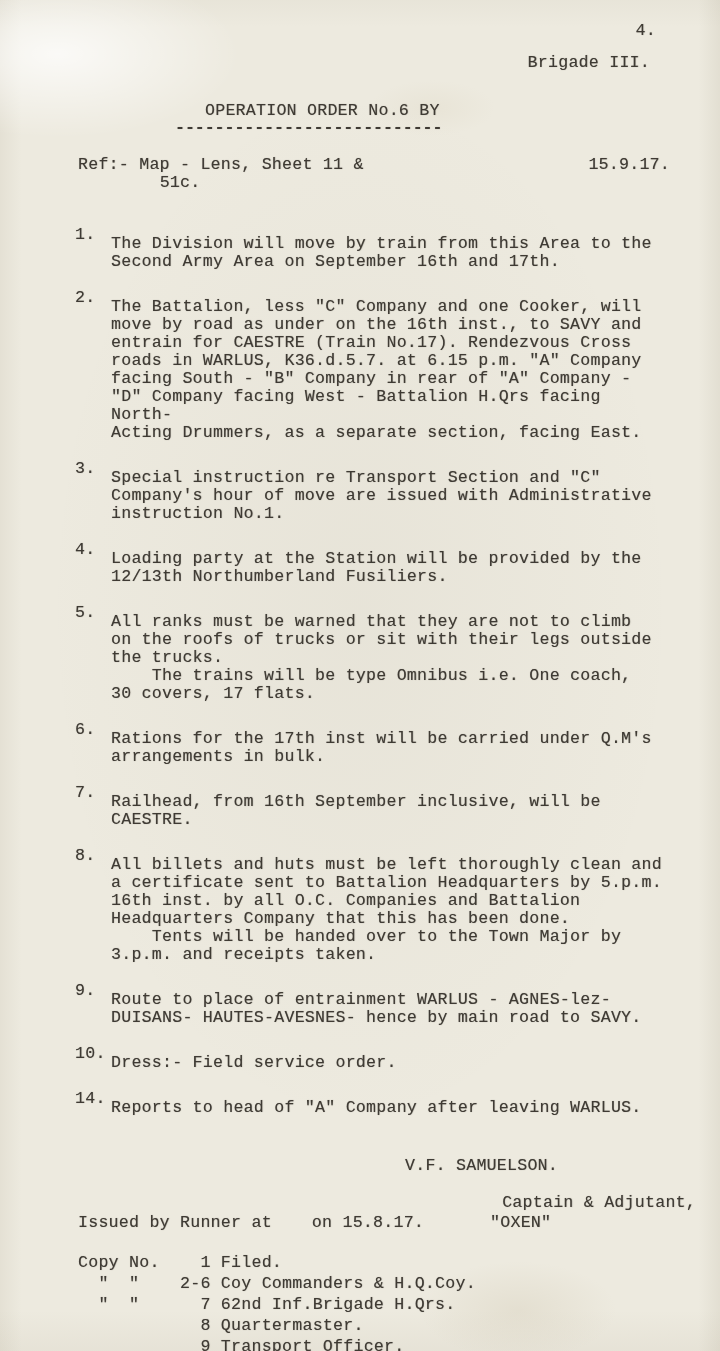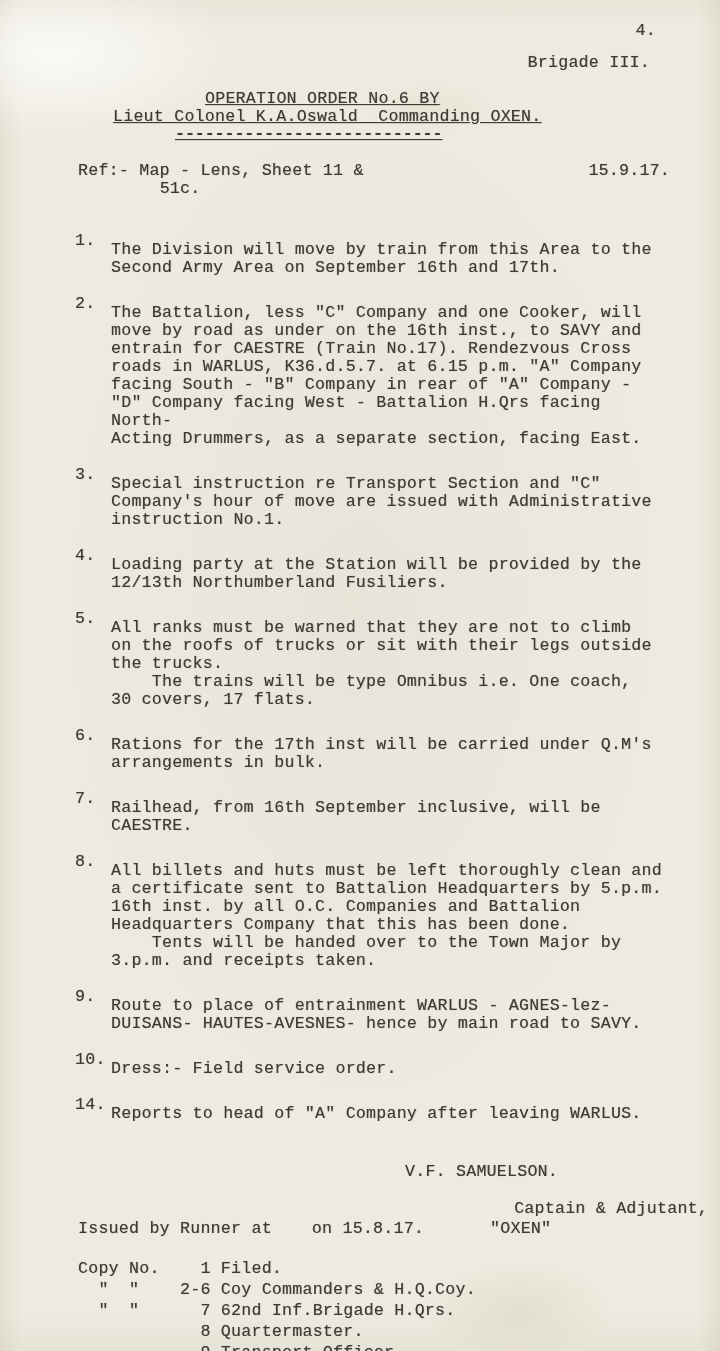--- a/index.html
+++ b/index.html
@@ -43,21 +43,21 @@
     justify-content: space-between;
     align-items: baseline;
     padding: 14px 8px 0 75px;
   }
   .secret {
     font-weight: bold;
     text-decoration: underline;
     border-bottom: 2px dashed rgba(56,52,45,0.85);
     padding-bottom: 1px;
   }
-  .title-block { margin-top: 18px; text-decoration: underline; }
+  .title-block { margin-top: 30px; }
   .title-l1 { padding-left: 205px; }
   .title-l2 { padding-left: 113px; }
   .title-rule {
     padding-left: 175px;
     font-weight: bold;
     letter-spacing: 0;
     line-height: 16px;
   }
   .ref-row {
     display: flex;
@@ -78,21 +78,21 @@
   .item .num {
     flex: 0 0 36px;
   }
   .item .body {
     flex: 1 1 auto;
     margin-top: 9px;
   }
 
   .signature { margin-top: 40px; }
   .sig-name { padding-left: 405px; }
-  .sig-role { text-align: right; padding-right: 12px; margin-top: 19px; }
+  .sig-role { text-align: right; padding-right: 24px; margin-top: 19px; }
   .issued-row {
     display: flex;
     padding-left: 78px;
     margin-top: 2px;
   }
   .issued-date { margin-left: 40px; }
   .codeword   { margin-left: 66px; }
 
   .distribution {
     padding: 20px 0 0 78px;
@@ -105,21 +105,20 @@
 
 <div class="page">
 
   <div class="corner-num txt">4.</div>
 
   <div class="appendix txt">Brigade III.</div>
 
 
   <div class="title-block">
     <div class="title-l1 txt">OPERATION ORDER No.6 BY</div>
-    <div class="title-l2 txt">Lieut Colonel K.A.Oswald  Commanding OXEN.</div>
     <div class="title-rule txt">---------------------------</div>
   </div>
 
   <div class="ref-row">
     <div class="ref-text txt">Ref:- Map - Lens, Sheet 11 &amp;
         51c.</div>
     <div class="ref-date txt">15.9.17.</div>
   </div>
 
   <div class="items">

